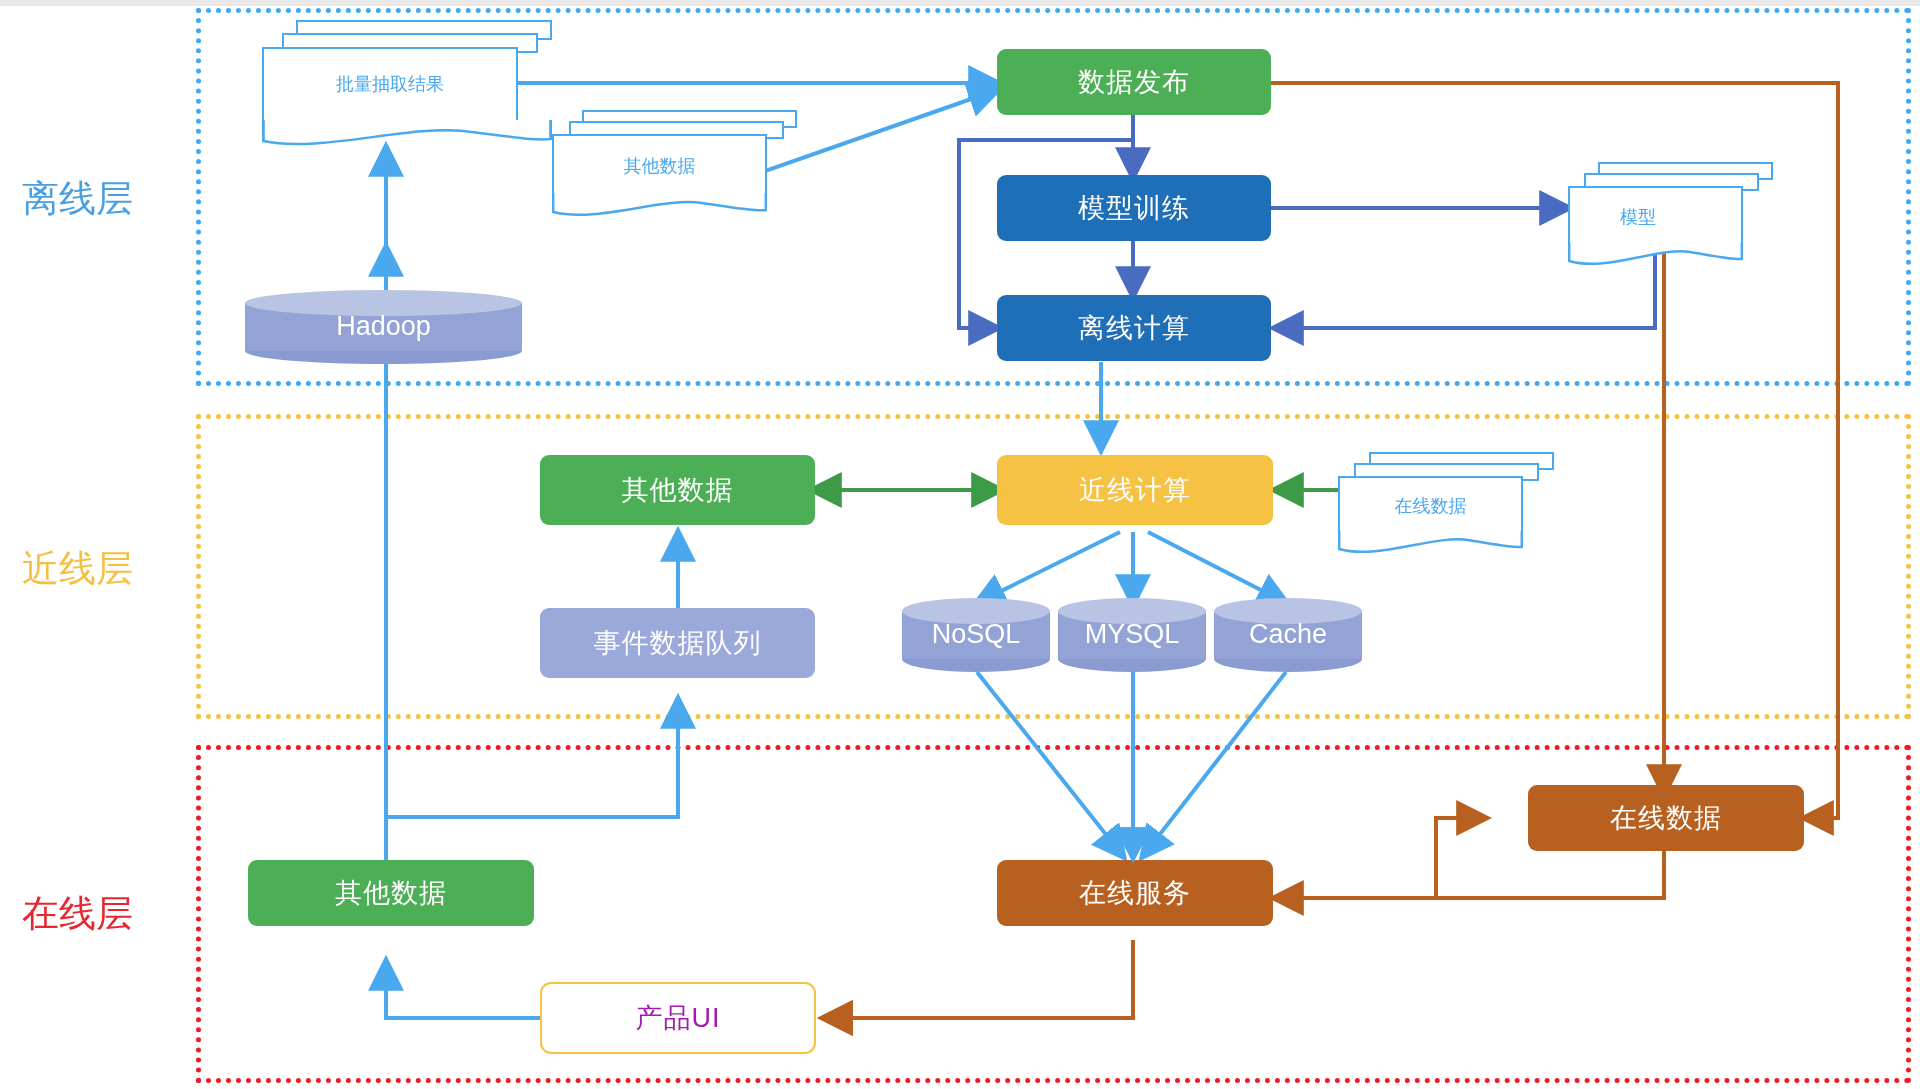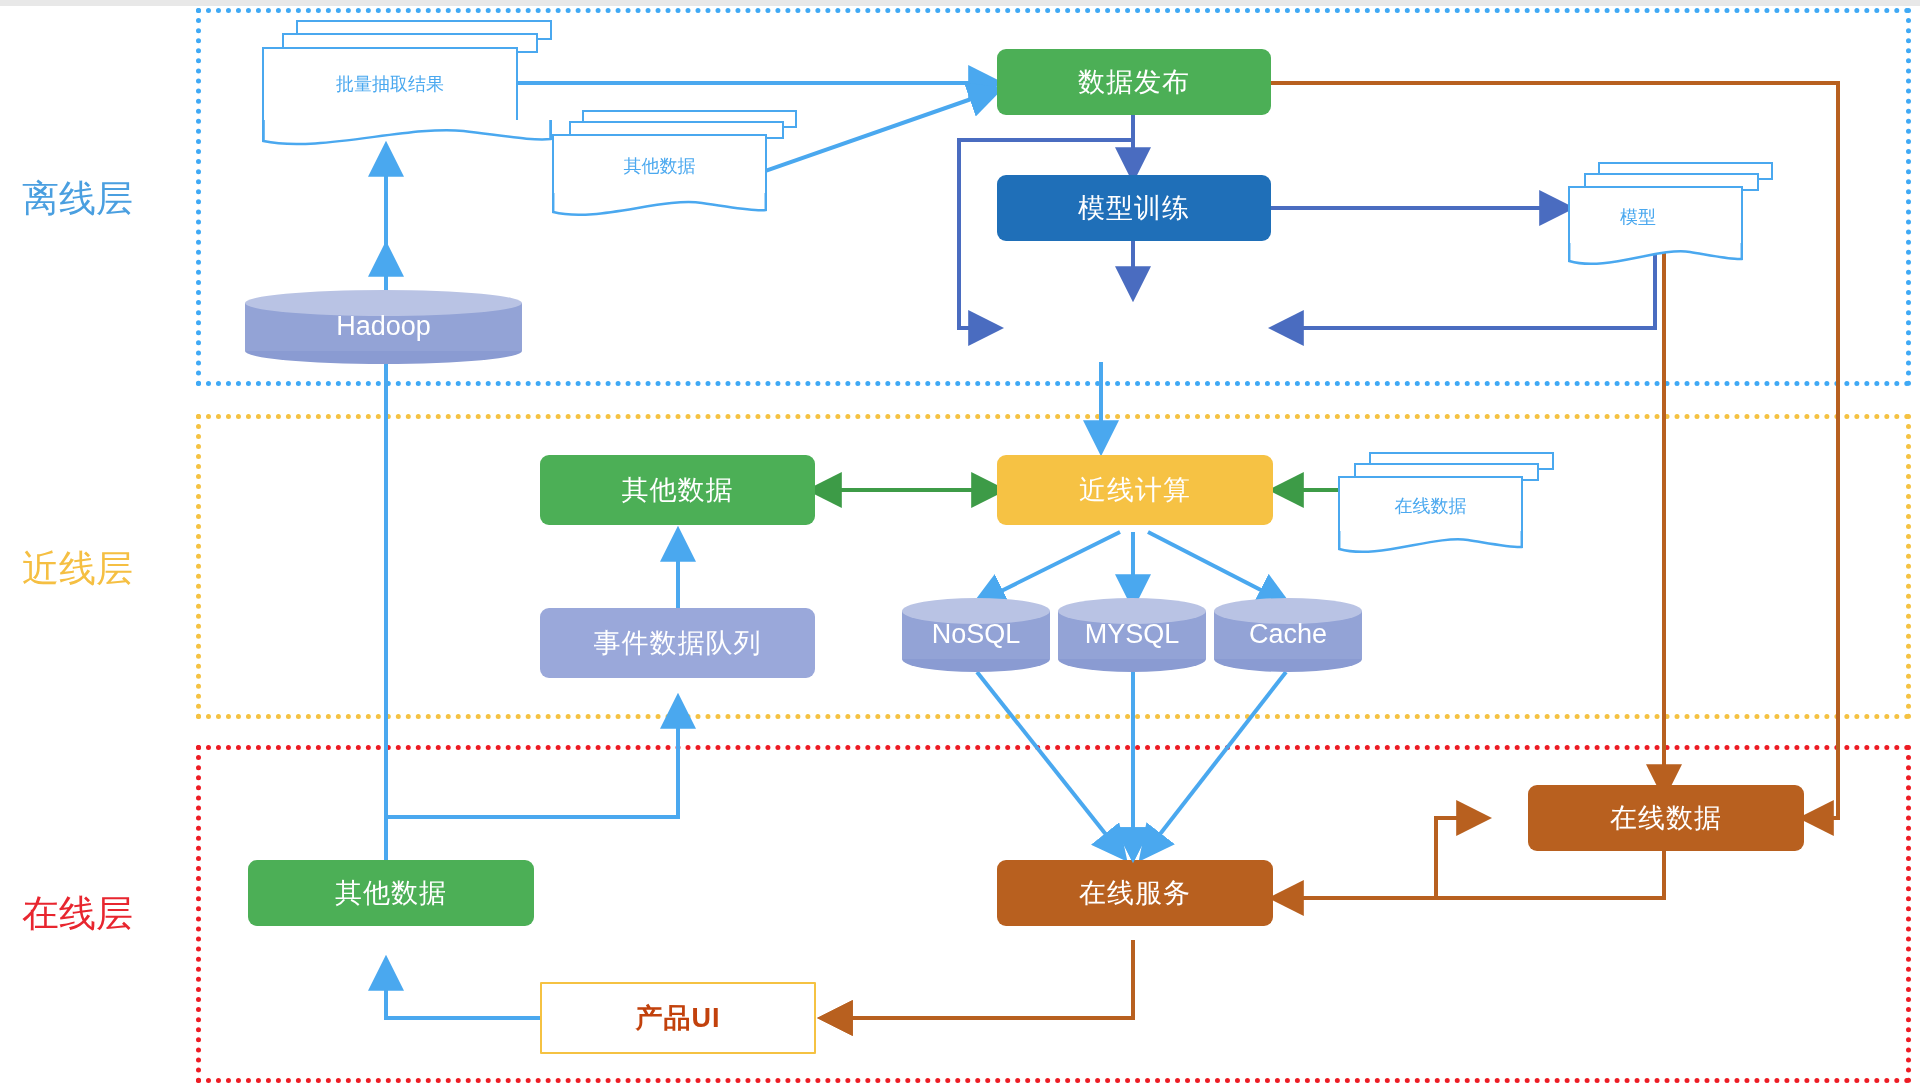--- a/index.html
+++ b/index.html
@@ -17,21 +17,21 @@
   .lbl-nearline{left:22px;top:550px;color:#f5bf42;}
   .lbl-online{left:22px;top:895px;color:#e8262f;}
 
   .node{position:absolute;box-sizing:border-box;display:flex;align-items:center;justify-content:center;
         border-radius:9px;color:#ffffff;font-size:27px;letter-spacing:1px;z-index:5;}
   .n-green{background:#4caf56;}
   .n-blue{background:#1f6fb8;}
   .n-amber{background:#f6c244;}
   .n-brown{background:#b8601f;}
   .n-purple{background:#9aa8da;}
-  .n-white{background:#ffffff;border:2.5px solid #f5c242;color:#c2410c;border-radius:1px;font-weight:bold;}
+  .n-white{background:#ffffff;border:2.5px solid #f5c242;color:#a21caf;border-radius:11px;}
 
   
   .doc{position:absolute;z-index:5;}
   .doc .sheet{position:absolute;box-sizing:border-box;border:2.5px solid #4aa8ef;background:#ffffff;}
   .doc .front{position:absolute;box-sizing:border-box;border:2.5px solid #4aa8ef;border-bottom:none;background:#fff;}
   .doc .wave{position:absolute;left:0;width:100%;}
   .doc .dlabel{position:absolute;width:100%;text-align:center;color:#4aa8ef;font-size:18px;}
 
   
   .cyl{position:absolute;z-index:5;}
@@ -197,20 +197,23 @@
     <div class="top" style="top:0;"></div>
     <div class="clabel" style="top:21px;">Cache</div>
   </div>
 
   <div class="node n-green" style="left:997px;top:49px;width:274px;height:66px;">
     <span>数据发布</span>
   </div>
   <div class="node n-blue" style="left:997px;top:175px;width:274px;height:66px;">
     <span>模型训练</span>
   </div>
+  <div class="node n-blue" style="left:997px;top:295px;width:274px;height:66px;">
+    <span>离线计算</span>
+  </div>
 
   <div class="node n-green" style="left:540px;top:455px;width:275px;height:70px;">
     <span>其他数据</span>
   </div>
   <div class="node n-amber" style="left:997px;top:455px;width:276px;height:70px;">
     <span>近线计算</span>
   </div>
   <div class="node n-purple" style="left:540px;top:608px;width:275px;height:70px;">
     <span>事件数据队列</span>
   </div>

